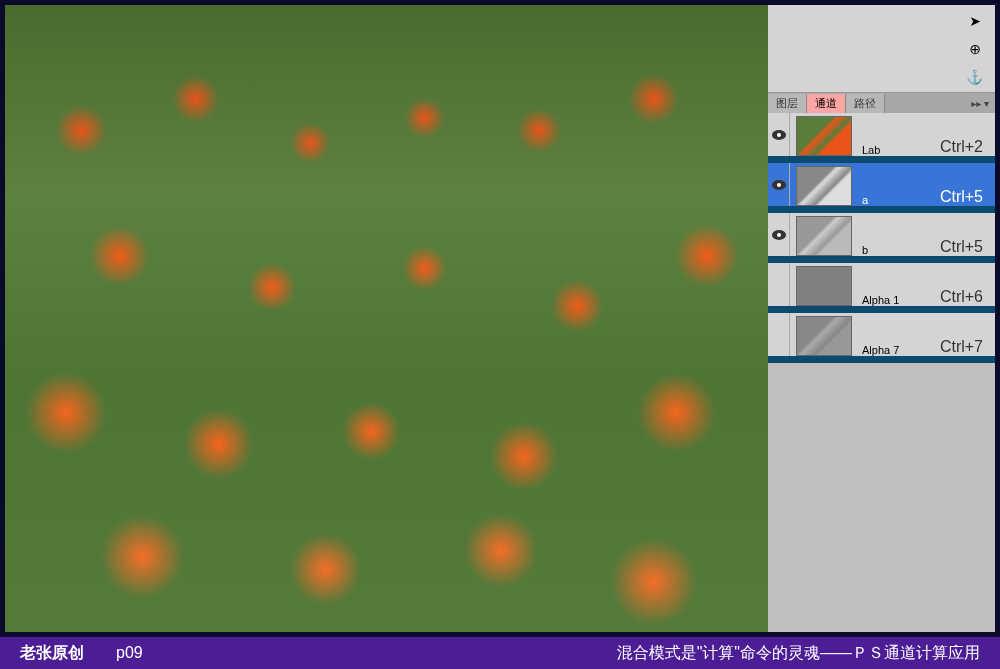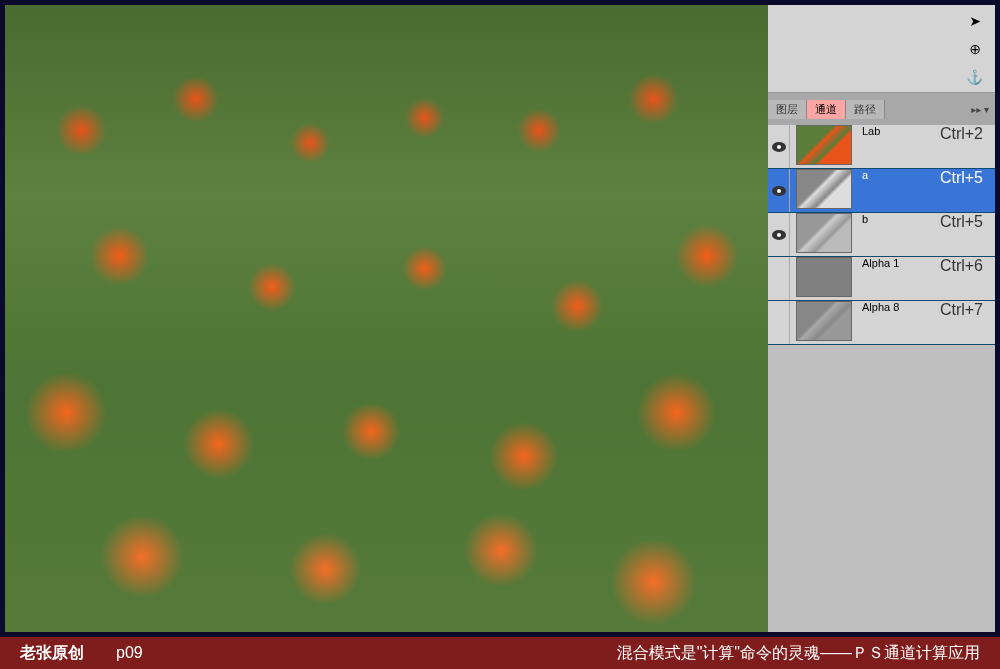--- a/index.html
+++ b/index.html
@@ -79,21 +79,21 @@
       align-items: center;
       justify-content: center;
       font-size: 14px;
     }
     .tool-icon:nth-child(1) { top: 4px; right: 8px; }
     .tool-icon:nth-child(2) { top: 32px; right: 8px; }
     .tool-icon:nth-child(3) { top: 60px; right: 8px; }
     .panel-tabs {
       display: flex;
       background: #a8a8a8;
-      height: 32px;
+      height: 20px;
       font-size: 11px;
       align-items: center;
     }
     .panel-tab {
       padding: 2px 8px;
       background: #b8b8b8;
       border-right: 1px solid #888;
       cursor: pointer;
       color: #333;
     }
@@ -105,23 +105,23 @@
       margin-left: auto;
       padding: 0 6px;
       font-size: 10px;
       color: #444;
     }
     .channel-list {
       background: #d4d4d4;
     }
     .channel-row {
       display: flex;
-      align-items: flex-start;
-      height: 44px;
-      border-bottom: 1px solid #0c4a6e;
+      align-items: flex-end;
+      height: 50px;
+      border-bottom: 7px solid #0c4a6e;
       font-size: 11px;
       cursor: pointer;
     }
     .channel-row.selected {
       background: #3875d7;
       color: #fff;
     }
     .vis-col {
       width: 22px;
       display: flex;
@@ -164,21 +164,21 @@
     .channel-shortcut {
       padding-right: 12px;
       font-size: 16px;
       color: #333;
     }
     .channel-row.selected .channel-shortcut { color: #fff; }
     .caption-bar {
       position: absolute;
       bottom: 0; left: 0; right: 0;
       height: 32px;
-      background: #7f1d1d;
+      background: #4c1d95;
       color: #fff;
       display: flex;
       align-items: center;
       font-size: 16px;
       padding: 8px 20px;
     }
     .caption-left { font-weight: bold; }
     .caption-page { margin-left: 32px; }
     .caption-right { margin-left: auto; }
   </style>
@@ -232,21 +232,21 @@
         </div>
         <div class="channel-row">
           <div class="vis-col"></div>
           <div class="thumb thumb-alpha1"></div>
           <div class="channel-name">Alpha 1</div>
           <div class="channel-shortcut">Ctrl+6</div>
         </div>
         <div class="channel-row">
           <div class="vis-col"></div>
           <div class="thumb thumb-alpha2"></div>
-          <div class="channel-name">Alpha 8</div>
+          <div class="channel-name">Alpha 7</div>
           <div class="channel-shortcut">Ctrl+7</div>
         </div>
       </div>
   </div>
 </div>
 
 <div class="caption-bar">
   <span class="caption-left">老张原创</span>
   <span class="caption-page">p09</span>
   <span class="caption-right">混合模式是"计算"命令的灵魂——ＰＳ通道计算应用</span>

